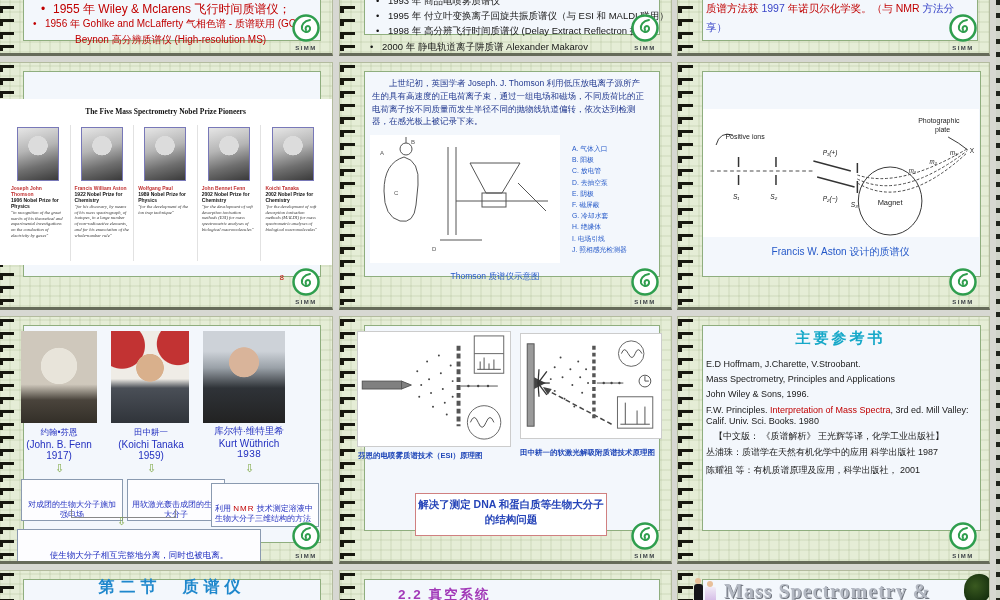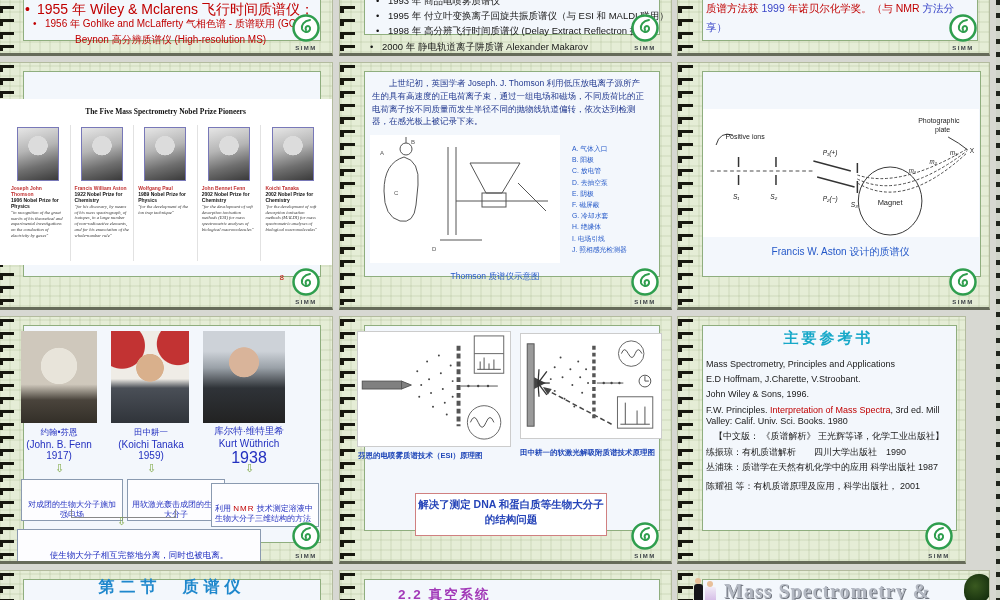--- a/index.html
+++ b/index.html
@@ -49,21 +49,21 @@
   .refline{margin:0 0 3.5px 0;font-size:9px;line-height:1.3;color:#1a1a1a;}
   svg text{font-family:"Liberation Sans","DejaVu Sans",sans-serif;}
 </style>
 </head>
 <body>
 
 <div class="stage">
 
   <div class="tile" style="left:-2px;top:-192px;width:335px;">
     <div class="panel" style="bottom:12px;"></div>
-    <div class="blt redtx" style="left:26px;top:192px;font-size:14px;">
+    <div class="blt redtx" style="left:42px;top:192px;font-size:12px;">
       <span class="dot">•</span><span>1955 年   Wiley &amp; Mclarens  飞行时间质谱仪；</span></div>
     <div class="blt redtx" style="left:34px;top:208px;font-size:10px;">
       <span class="dot">•</span><span>1956 年   Gohlke and McLafferty  气相色谱 - 质谱联用 (GC/MS)</span></div>
     <div class="blt redtx" style="left:76px;top:224px;font-size:10px;">
       <span>Beynon  高分辨质谱仪  (High-resolution MS)</span></div>
     <div class="spiral"></div>
     <div class="simm">
       <svg width="30" height="30" viewBox="0 0 30 30">
         <circle cx="15" cy="15" r="12.5" fill="#fff" stroke="#2f9e4e" stroke-width="2.5"></circle>
         <path d="M19 7c-6 1-9 5-8 9 1 3 5 4 7 2 2-2 1-5-1-5s-3 2-2 4" fill="none" stroke="#2f9e4e" stroke-width="2" stroke-linecap="round"></path>
@@ -88,21 +88,21 @@
         <circle cx="15" cy="15" r="12.5" fill="#fff" stroke="#2f9e4e" stroke-width="2.5"></circle>
         <path d="M19 7c-6 1-9 5-8 9 1 3 5 4 7 2 2-2 1-5-1-5s-3 2-2 4" fill="none" stroke="#2f9e4e" stroke-width="2" stroke-linecap="round"></path>
       </svg>
       <div class="simm-t">SIMM</div>
     </div>
   </div>
 
   <div class="tile" style="left:677px;top:-192px;width:313px;">
     <div class="panel" style="bottom:12px;"></div>
     <div class="abs" style="left:28px;top:190px;width:262px;font-size:10.5px;line-height:1.85;z-index:3;">
-      <span class="redtx">质谱方法获 </span><span style="color:#3a46c8;">1999 </span><span class="redtx">年诺贝尔化学奖。（与 </span><span class="redtx">NMR </span><span style="color:#3a46c8;">方法分享）</span>
+      <span class="redtx">质谱方法获 </span><span style="color:#3a46c8;">1997 </span><span class="redtx">年诺贝尔化学奖。（与 </span><span class="redtx">NMR </span><span style="color:#3a46c8;">方法分享）</span>
     </div>
     <div class="spiral"></div>
     <div class="simm">
       <svg width="30" height="30" viewBox="0 0 30 30">
         <circle cx="15" cy="15" r="12.5" fill="#fff" stroke="#2f9e4e" stroke-width="2.5"></circle>
         <path d="M19 7c-6 1-9 5-8 9 1 3 5 4 7 2 2-2 1-5-1-5s-3 2-2 4" fill="none" stroke="#2f9e4e" stroke-width="2" stroke-linecap="round"></path>
       </svg>
       <div class="simm-t">SIMM</div>
     </div>
   </div>
@@ -267,21 +267,21 @@
       <div style="font-size:10px;">1917)</div>
     </div>
     <div class="gname" style="left:104px;top:110px;width:96px;">
       <div style="font-size:8.5px;">田中耕一</div>
       <div style="font-size:10px;">(Koichi Tanaka</div>
       <div style="font-size:10px;">1959)</div>
     </div>
     <div class="gname" style="left:200px;top:108px;width:100px;">
       <div style="font-size:9.5px;">库尔特·维特里希</div>
       <div style="font-size:10px;">Kurt Wüthrich</div>
-      <div style="font-size:16px;">1938</div>
+      <div style="font-size:10px;font-family:Liberation Mono, monospace;">1938</div>
     </div>
     <span class="ar" style="left:56px;top:146px;">⇩</span>
     <span class="ar" style="left:148px;top:146px;">⇩</span>
     <span class="ar" style="left:246px;top:146px;">⇩</span>
     <div class="gb" style="left:22px;top:162px;width:102px;height:30px;">对成团的生物大分子施加强电场</div>
     <div class="gb" style="left:128px;top:162px;width:98px;height:30px;">用软激光轰击成团的生物大分子</div>
     <div class="gb" style="left:212px;top:166px;width:108px;height:44px;text-align:left;">
       <span>利用 </span><span class="redtx" style="letter-spacing:1px;">NMR</span><span> 技术测定溶液中生物大分子三维结构的方法</span>
     </div>
     <div class="cl" style="left:72px;top:192px;width:1px;height:8px;"></div>
@@ -391,31 +391,30 @@
     <div class="spiral"></div>
     <div class="simm">
       <svg width="30" height="30" viewBox="0 0 30 30">
         <circle cx="15" cy="15" r="12.5" fill="#fff" stroke="#2f9e4e" stroke-width="2.5"></circle>
         <path d="M19 7c-6 1-9 5-8 9 1 3 5 4 7 2 2-2 1-5-1-5s-3 2-2 4" fill="none" stroke="#2f9e4e" stroke-width="2" stroke-linecap="round"></path>
       </svg>
       <div class="simm-t">SIMM</div>
     </div>
   </div>
 
-  <div class="tile" style="left:677px;top:316px;width:289px;">
+  <div class="tile" style="left:677px;top:316px;width:313px;">
     <div class="panel" style="right:8px;"></div>
     <div class="abs" style="left:24px;right:10px;top:12px;text-align:center;font-size:15px;font-weight:bold;
          color:#16a8c8;letter-spacing:3px;z-index:3;">主要参考书</div>
     <div class="abs" style="left:28px;right:12px;top:42px;z-index:3;">
+      <p class="refline">E.D Hoffmam,  J.Charette,  V.Stroobant.</p>
       <p class="refline redtx">Mass Spectrometry,  Principles and Applications</p>
-      <p class="refline">E.D Hoffmam,  J.Charette,  V.Stroobant.</p>
       <p class="refline">John Wiley &amp; Sons,  1996.</p>
       <p class="refline"><span>F.W. Principles. </span><span class="redtx">Interpretation of Mass Spectra</span><span>,  3rd ed.  Mill Valley: Calif. Univ. Sci. Books. 1980</span></p>
       <p class="refline blutx" style="padding-left:8px;">【中文版： 《质谱解析》 王光辉等译，化学工业出版社】</p>
-      <p class="refline">练振琼：有机质谱解析　　四川大学出版社　1990</p>
       <p class="refline">丛浦珠：质谱学在天然有机化学中的应用 科学出版社 1987</p>
       <p class="refline" style="margin-top:7px;">陈耀祖 等：有机质谱原理及应用，科学出版社， 2001</p>
     </div>
     <div class="spiral"></div>
     <div class="simm">
       <svg width="30" height="30" viewBox="0 0 30 30">
         <circle cx="15" cy="15" r="12.5" fill="#fff" stroke="#2f9e4e" stroke-width="2.5"></circle>
         <path d="M19 7c-6 1-9 5-8 9 1 3 5 4 7 2 2-2 1-5-1-5s-3 2-2 4" fill="none" stroke="#2f9e4e" stroke-width="2" stroke-linecap="round"></path>
       </svg>
       <div class="simm-t">SIMM</div>

